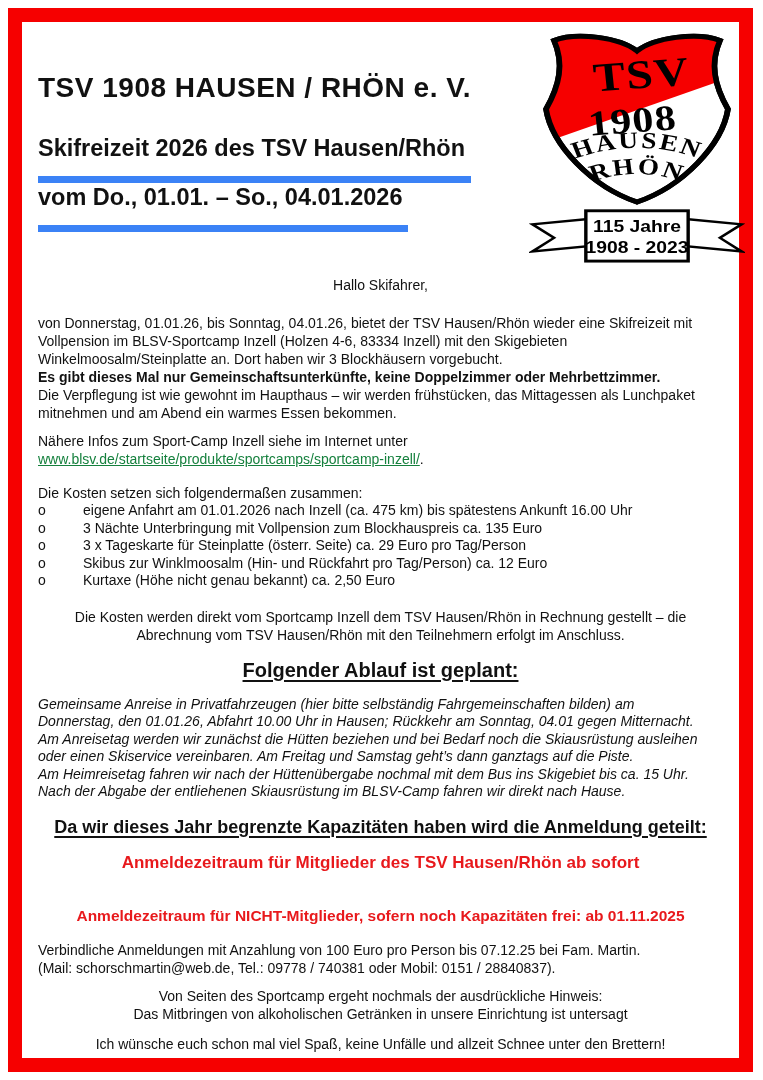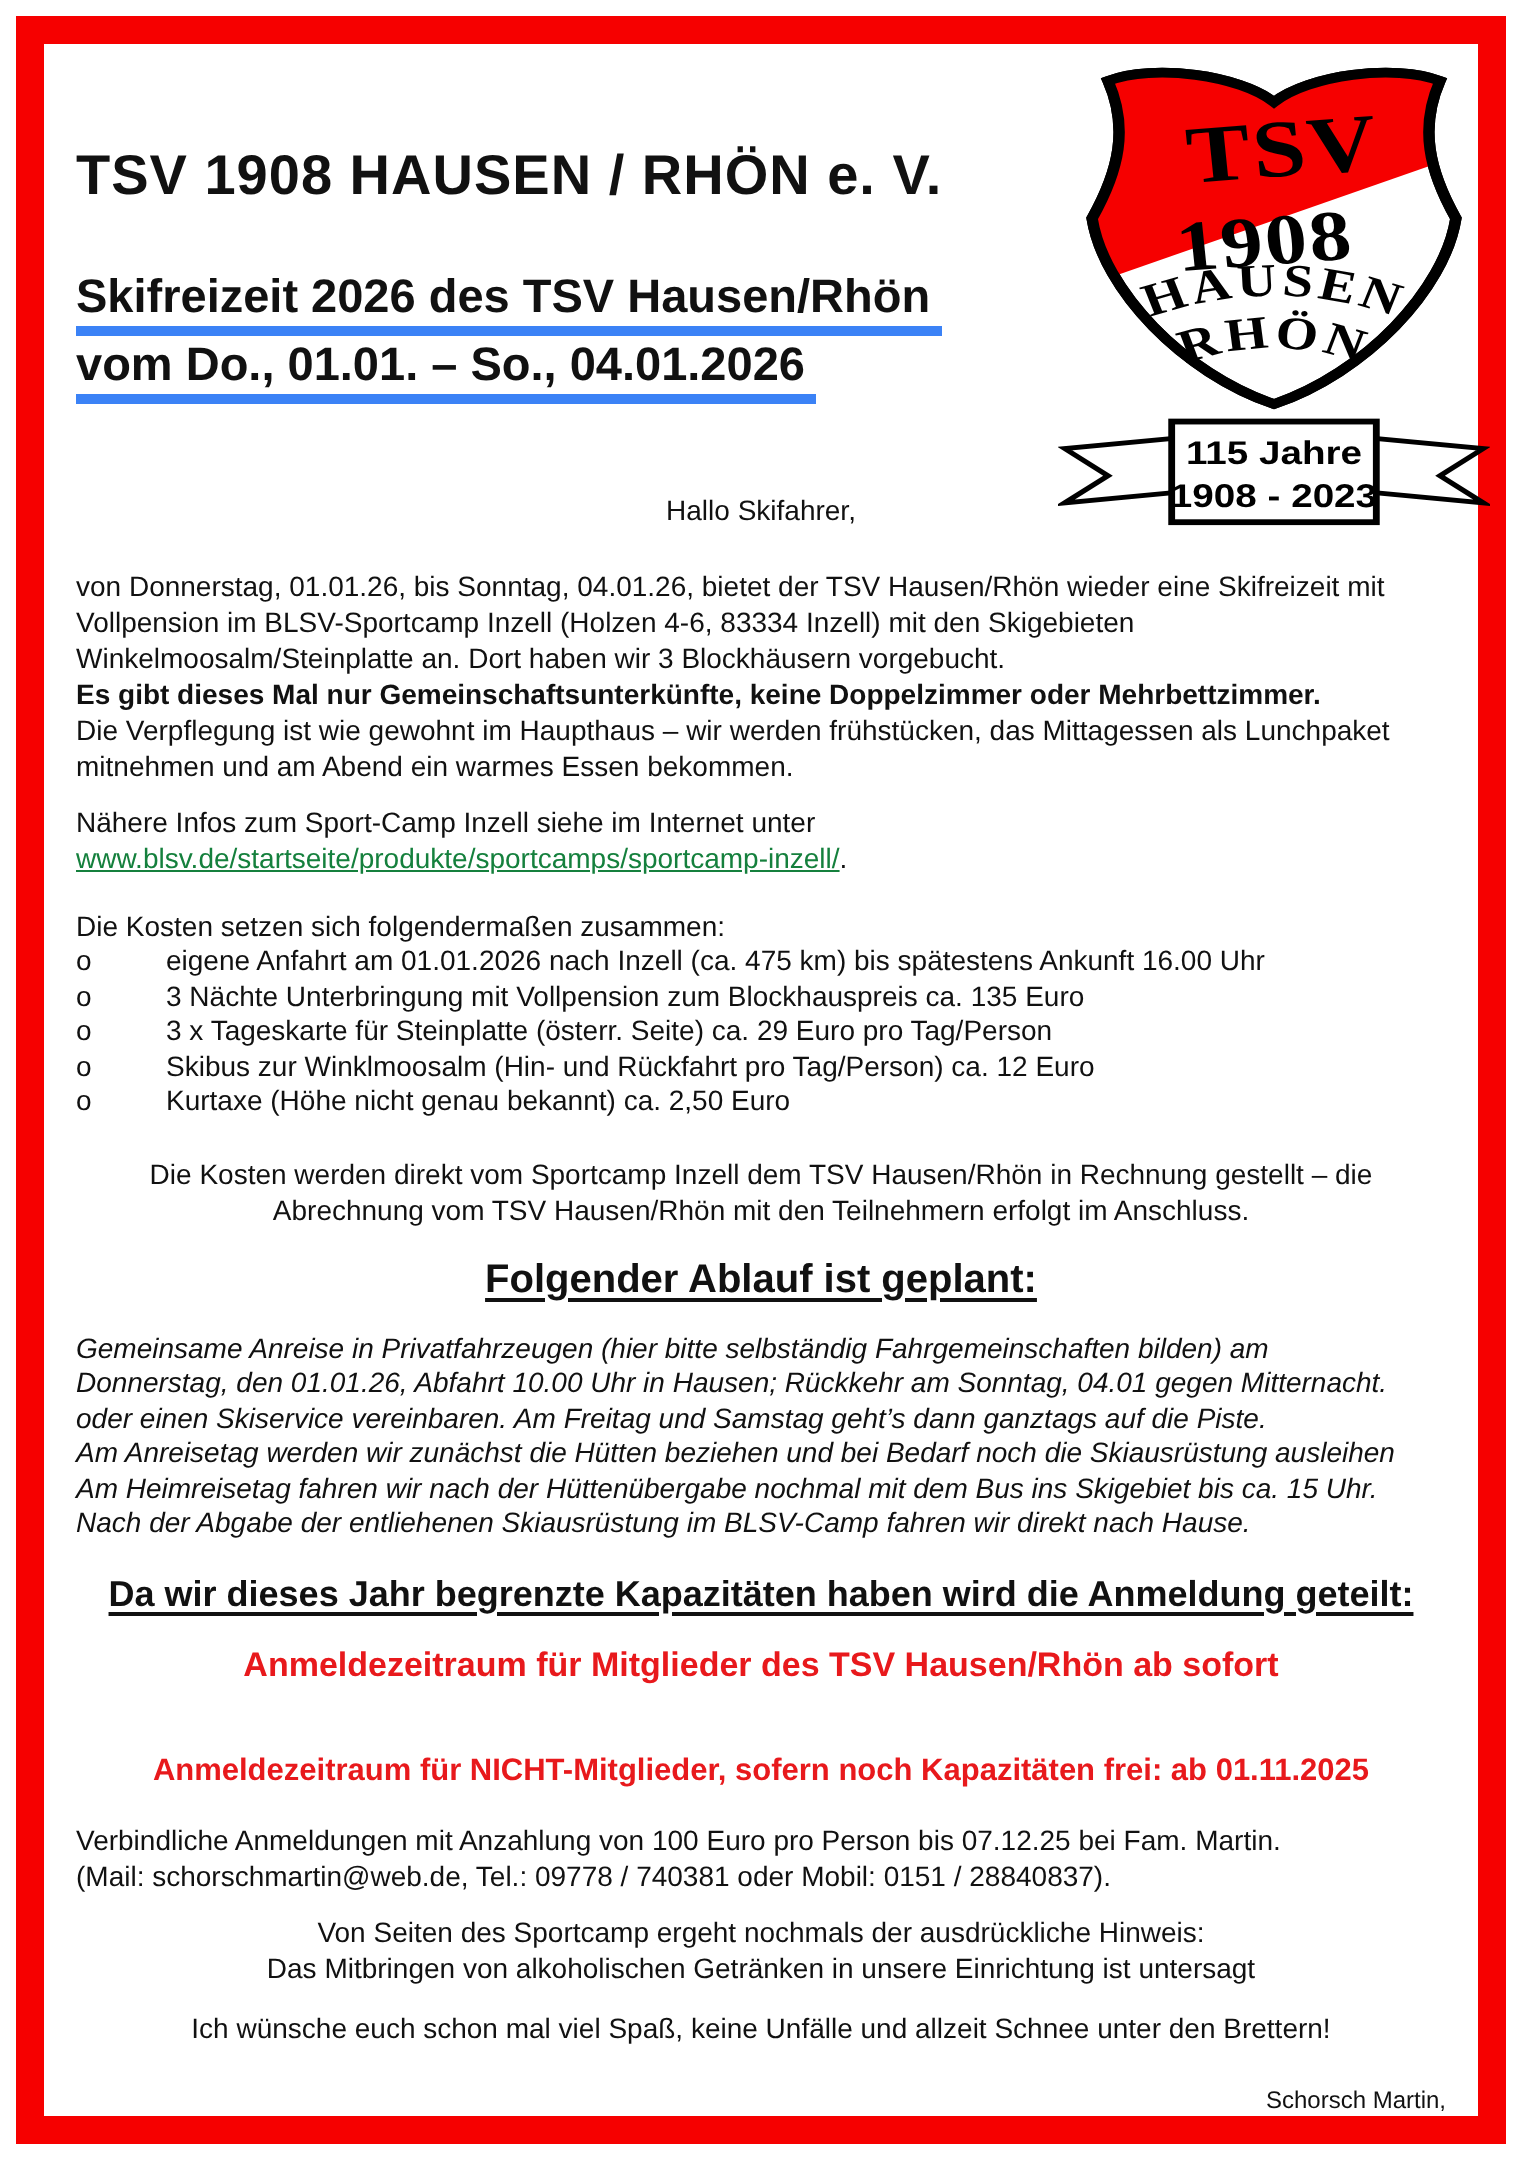--- a/index.html
+++ b/index.html
@@ -17,21 +17,21 @@
     position:absolute; left:22px; top:22px; right:24px; bottom:22px;
     padding:0 16px; overflow:hidden;
   }
   .line { white-space:nowrap; }
 
   .doc-title {
     margin-top:50px; font-size:28px; font-weight:bold; letter-spacing:0.5px;
   }
   .subtitle { margin-top:30px; font-size:23.5px; font-weight:bold; line-height:28px; }
   .subtitle .u {
-    display:inline-block; border-bottom:5px solid #3b82f6; padding-right:6px; padding-bottom:1px;
+    display:inline-block; border-bottom:7px solid #3b82f6; padding-right:6px; padding-bottom:14px;
   }
 
   .salutation { margin-top:44px; text-align:center; font-size:14px; line-height:18px; }
 
   .body-block { margin-top:20px; font-size:14px; line-height:18px; }
   .body-block .bold { font-weight:bold; }
 
   .info-block { margin-top:10px; font-size:14px; line-height:18px; }
   a.weblink { color:#15803d; text-decoration:underline; cursor:pointer; }
 
@@ -160,22 +160,22 @@
     <div class="billing-block">
       <div class="line">Die Kosten werden direkt vom Sportcamp Inzell dem TSV Hausen/Rhön in Rechnung gestellt – die</div>
       <div class="line">Abrechnung vom TSV Hausen/Rhön mit den Teilnehmern erfolgt im Anschluss.</div>
     </div>
 
     <div class="section-heading">Folgender Ablauf ist geplant:</div>
 
     <div class="plan-block">
       <div class="line">Gemeinsame Anreise in Privatfahrzeugen (hier bitte selbständig Fahrgemeinschaften bilden) am</div>
       <div class="line">Donnerstag, den 01.01.26, Abfahrt 10.00 Uhr in Hausen; Rückkehr am Sonntag, 04.01 gegen Mitternacht.</div>
+      <div class="line">Am Anreisetag werden wir zunächst die Hütten beziehen und bei Bedarf noch die Skiausrüstung ausleihen</div>
       <div class="line">oder einen Skiservice vereinbaren. Am Freitag und Samstag geht’s dann ganztags auf die Piste.</div>
-      <div class="line">Am Anreisetag werden wir zunächst die Hütten beziehen und bei Bedarf noch die Skiausrüstung ausleihen</div>
       <div class="line">Am Heimreisetag fahren wir nach der Hüttenübergabe nochmal mit dem Bus ins Skigebiet bis ca. 15 Uhr.</div>
       <div class="line">Nach der Abgabe der entliehenen Skiausrüstung im BLSV-Camp fahren wir direkt nach Hause.</div>
     </div>
 
     <div class="split-heading">Da wir dieses Jahr begrenzte Kapazitäten haben wird die Anmeldung geteilt:</div>
 
     <div class="red-line-1">Anmeldezeitraum für Mitglieder des TSV Hausen/Rhön ab sofort</div>
     <div class="red-line-2">Anmeldezeitraum für NICHT-Mitglieder, sofern noch Kapazitäten frei: ab 01.11.2025</div>
 
     <div class="binding-block">

